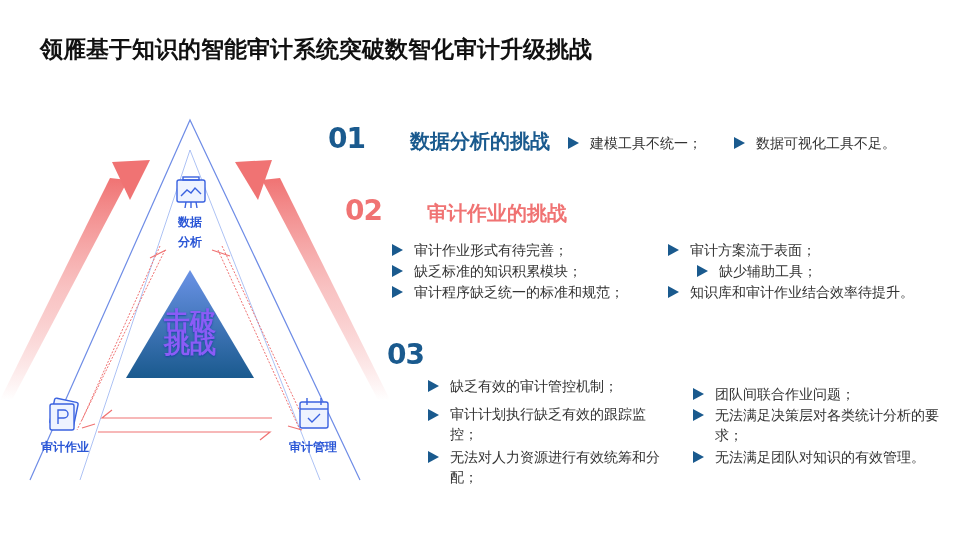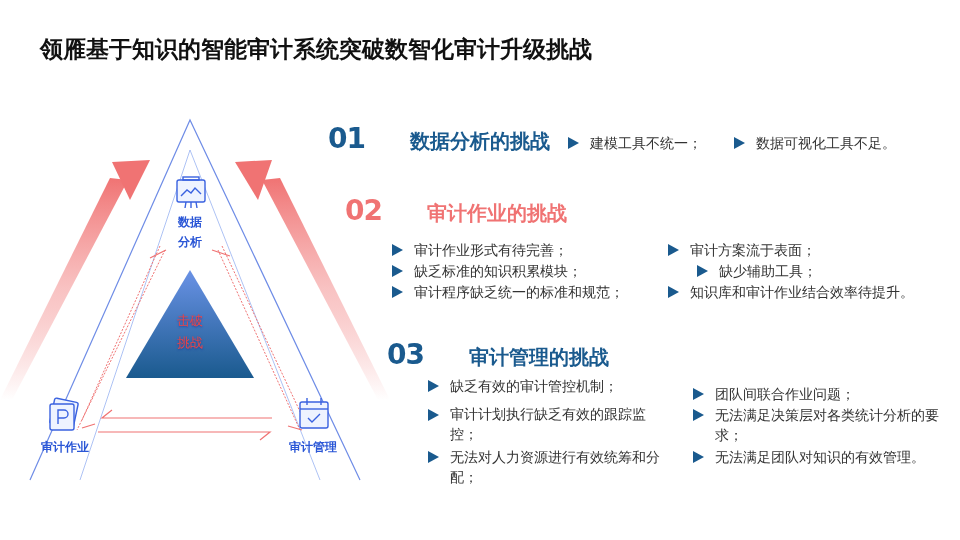--- a/index.html
+++ b/index.html
@@ -12,21 +12,21 @@
     }
 
     .diagram { position: absolute; left: 0; top: 110px; width: 400px; height: 380px; }
     .diagram svg { position: absolute; left: 0; top: 0; }
 
     .node-label {
       position: absolute; color: #2a56d6; font-weight: bold; font-size: 12px;
       text-align: center; line-height: 20px;
     }
     .center-label {
-      position: absolute; color: #ef4444; font-weight: normal; font-size: 13px;
+      position: absolute; color: #8b5cf6; font-weight: bold; font-size: 26px;
       text-align: center; line-height: 22px;
       text-shadow: 0 1px 2px rgba(20,60,160,0.8);
     }
 
     .sec-head {
       position: absolute; font-weight: bold; white-space: nowrap;
       display: flex; align-items: baseline;
     }
     .sec-num { font-size: 28px; margin-right: 8px; letter-spacing: -1px; }
     .sec-title { font-size: 20px; margin-left: 37px; }
@@ -170,21 +170,20 @@
     <span class="tri"></span>
     <span>缺少辅助工具；</span>
   </div>
 <div class="bullet" style="left:668px; top:282px;">
     <span class="tri"></span>
     <span>知识库和审计作业结合效率待提升。</span>
   </div>
 
 <div class="sec-head blue" style="left:387px; top:338px;">
   <span class="sec-num">03</span>
-  <span class="sec-title">审计管理的挑战</span>
 </div>
 <div class="bullet wrap" style="left:428px; top:376px; width:240px;">
     <span class="tri"></span>
     <span>缺乏有效的审计管控机制；</span>
   </div>
 <div class="bullet wrap" style="left:428px; top:405px; width:250px;">
     <span class="tri"></span>
     <span style="width:212px;font-family:Liberation Serif, serif;">审计计划执行缺乏有效的跟踪监控；</span>
   </div>
 <div class="bullet wrap" style="left:428px; top:447px; width:250px;">

